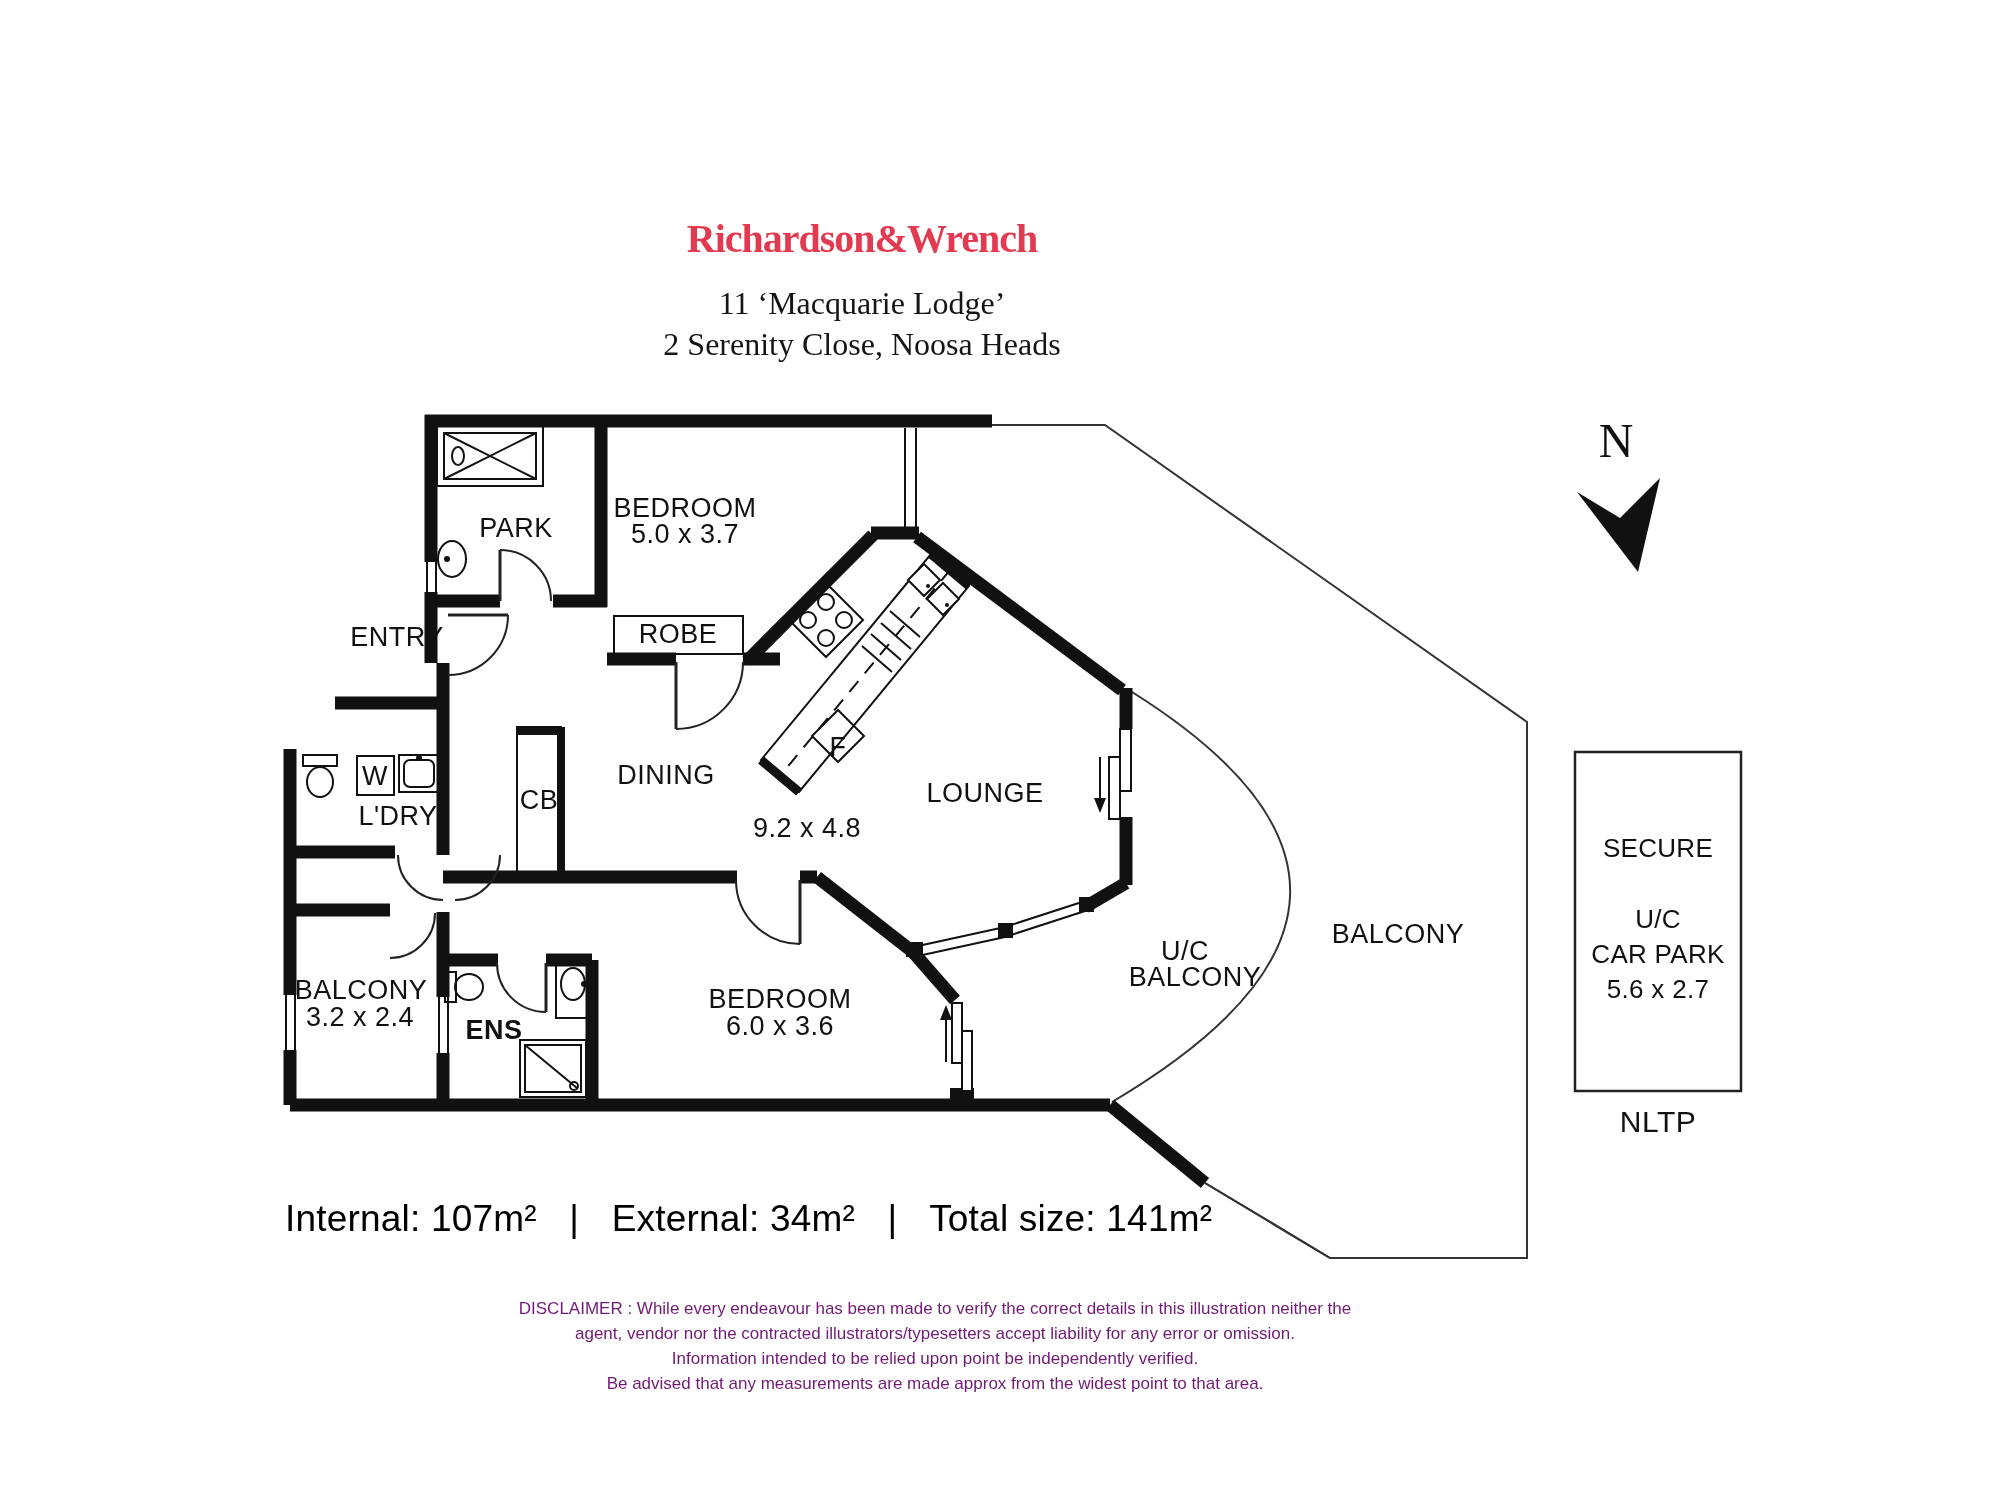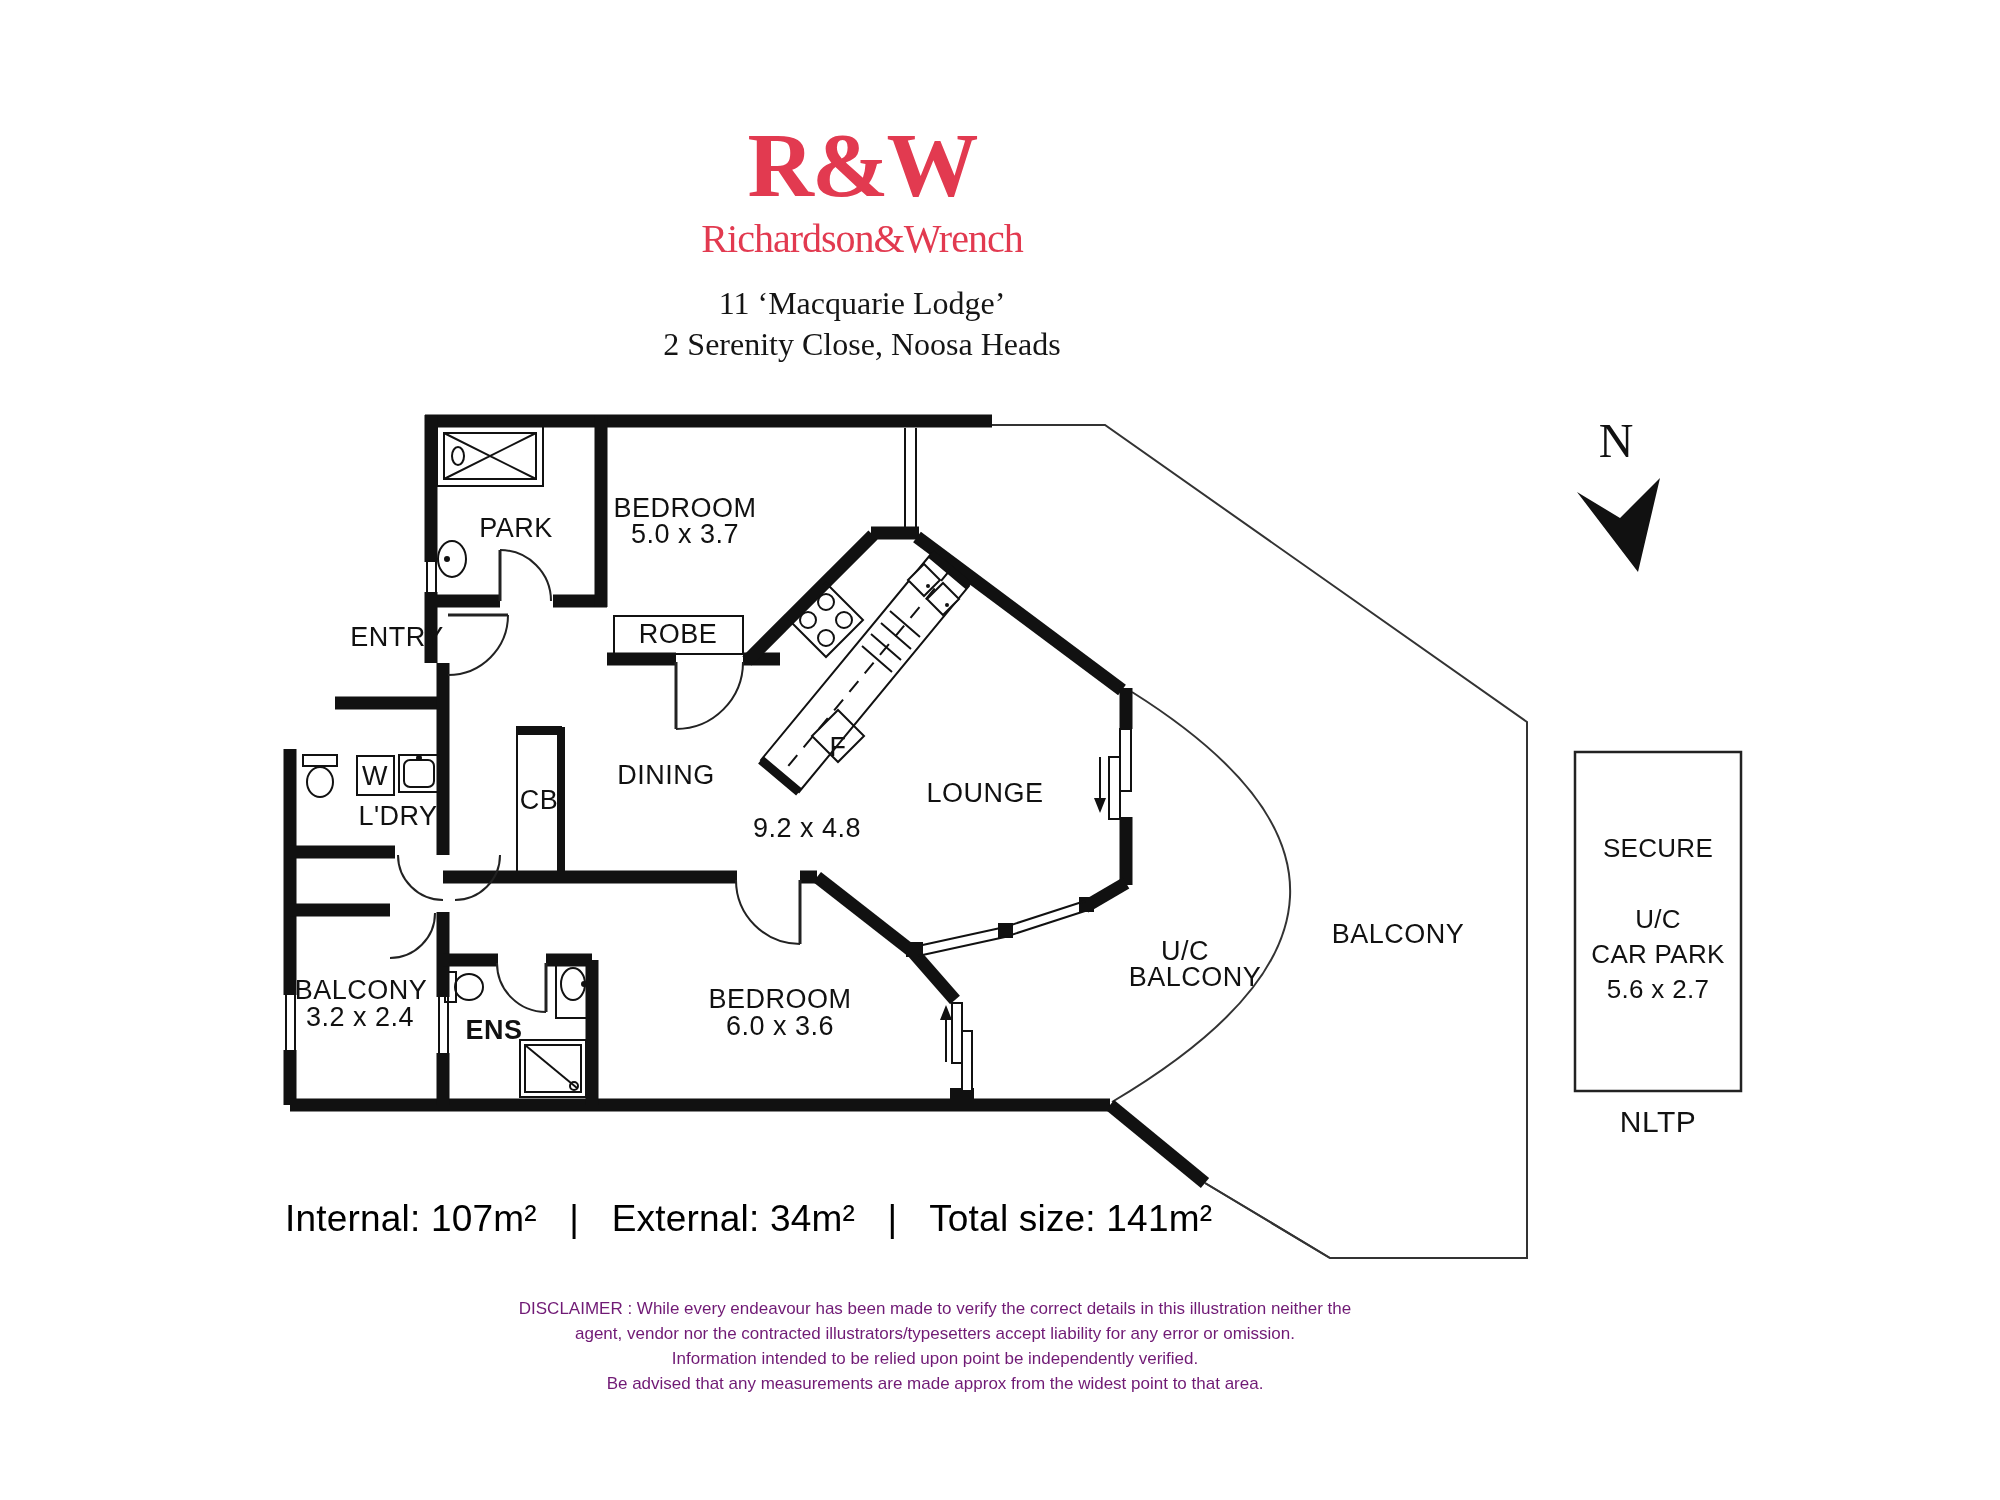--- a/index.html
+++ b/index.html
@@ -2,39 +2,38 @@
 <html><head>
 <meta charset="utf-8">
 <style>
   html,body{margin:0;padding:0;background:#fff;}
   #page{position:relative;width:2000px;height:1500px;background:#ffffff;overflow:hidden;
         font-family:"Liberation Sans",sans-serif;color:#111;}
   .abs{position:absolute;}
   .ctr{transform:translate(-50%,-50%);white-space:nowrap;}
   
   .logo{font-family:"Liberation Serif",serif;font-weight:700;font-size:92px;letter-spacing:-2px;color:#e23a50;}
-  .brand{font-family:"Liberation Serif",serif;font-weight:400;font-size:40px;letter-spacing:-1px;color:#e23a50;}
+  .brand{font-family:"Liberation Serif",serif;font-weight:700;font-size:40px;letter-spacing:-1px;color:#e23a50;}
   .addr{font-family:"Liberation Serif",serif;font-size:32px;color:#151515;}
   
   .lbl{font-size:27px;letter-spacing:.5px;color:#111;}
   .lbl-sm{font-size:26px;letter-spacing:.3px;color:#111;}
   .north-n{font-family:"Liberation Serif",serif;font-size:48px;color:#111;}
   
   .areas{position:absolute;left:285px;top:1198px;font-size:37px;color:#000000;letter-spacing:.2px;}
   .areas .sep{display:inline-block;margin:0 22px;font-weight:300;}
   .disc{position:absolute;left:485px;top:1296px;width:900px;text-align:center;
         font-size:17px;line-height:25px;color:#701a75;}
   svg{position:absolute;left:0;top:0;}
 </style>
 </head>
 <body>
 
 <div id="page">
 
-  <div class="abs ctr logo" style="left:862px;top:165px;">R&amp;W</div>
   <div class="abs ctr brand" style="left:862px;top:238px;">Richardson&amp;Wrench</div>
   <div class="abs ctr addr" style="left:862px;top:303px;">11 ‘Macquarie Lodge’</div>
   <div class="abs ctr addr" style="left:862px;top:344px;">2 Serenity Close, Noosa Heads</div>
 
   <svg width="2000" height="1500" viewBox="0 0 2000 1500">
 
     <g stroke="#333" stroke-width="2" fill="none">
       <path d="M992 425 H1105 L1527 722 V1258 H1330 L1205 1183"></path>
       <path d="M1132 692 Q1458 897 1112 1102"></path>
       <path d="M1205 1183 L1330 1258"></path>

